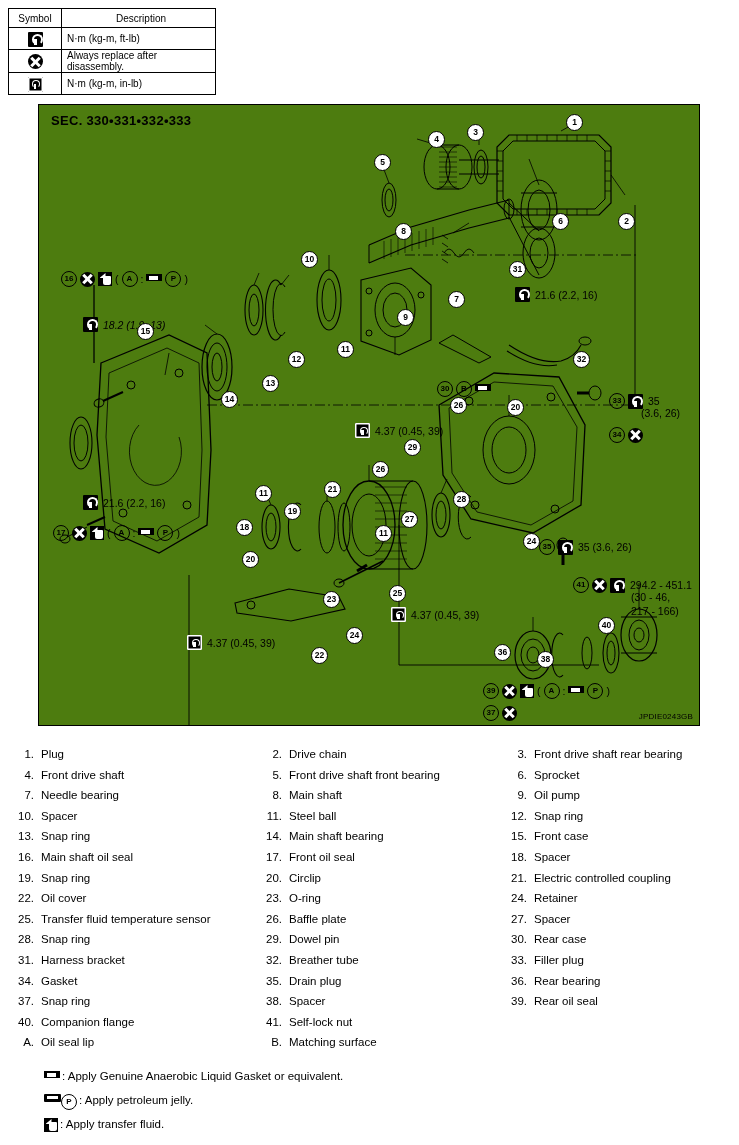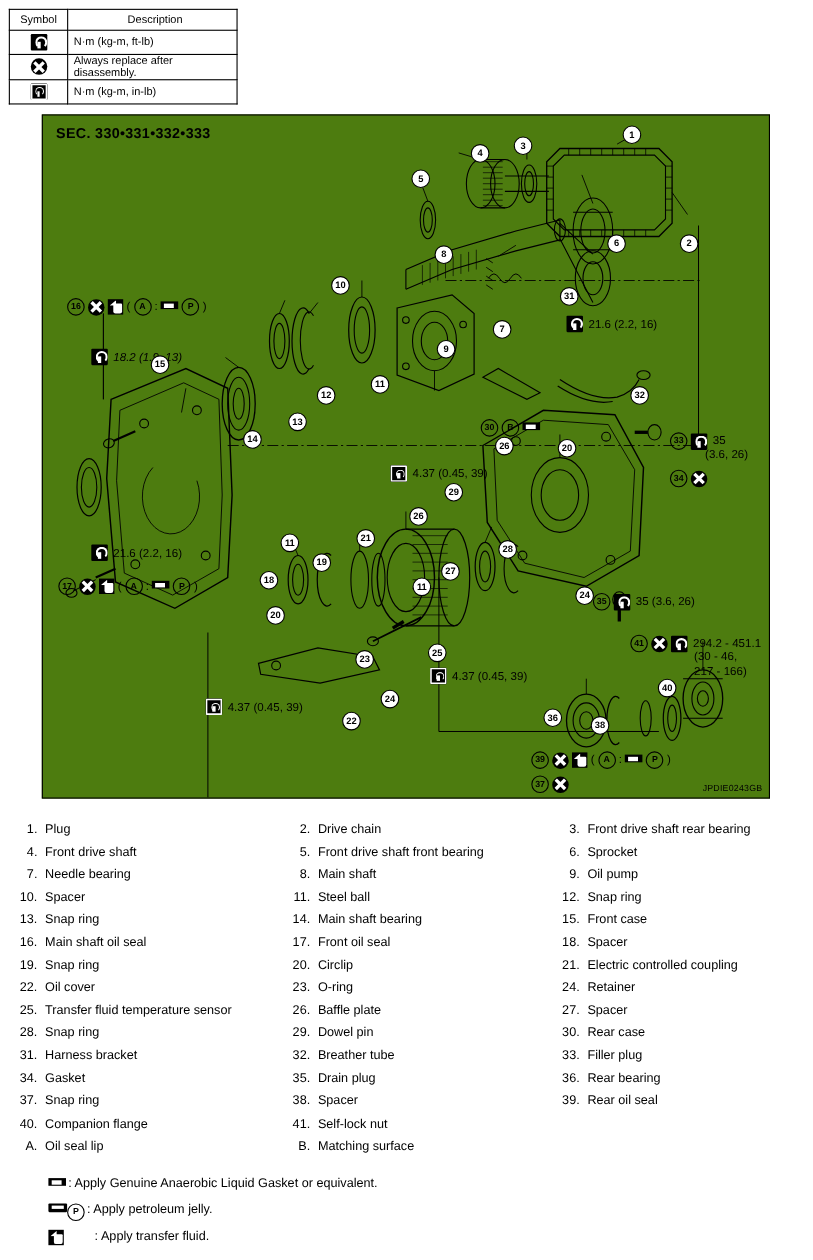--- a/index.html
+++ b/index.html
@@ -659,16 +659,16 @@
 
 <div class="foot" style="top:1070px;">
   <span class="ico ico-gasket"></span>
   <span class="txt">: Apply Genuine Anaerobic Liquid Gasket or equivalent.</span>
 </div>
 <div class="foot" style="top:1094px;">
   <span class="ico ico-jelly"></span>
   <span class="circ sm">P</span>
   <span class="txt">: Apply petroleum jelly.</span>
 </div>
-<div class="foot" style="top:1118px;gap:26px;">
+<div class="foot" style="top:1118px;">
   <span class="ico ico-fluid"></span>
   <span class="txt">: Apply transfer fluid.</span>
 </div>
 
 </body></html>

